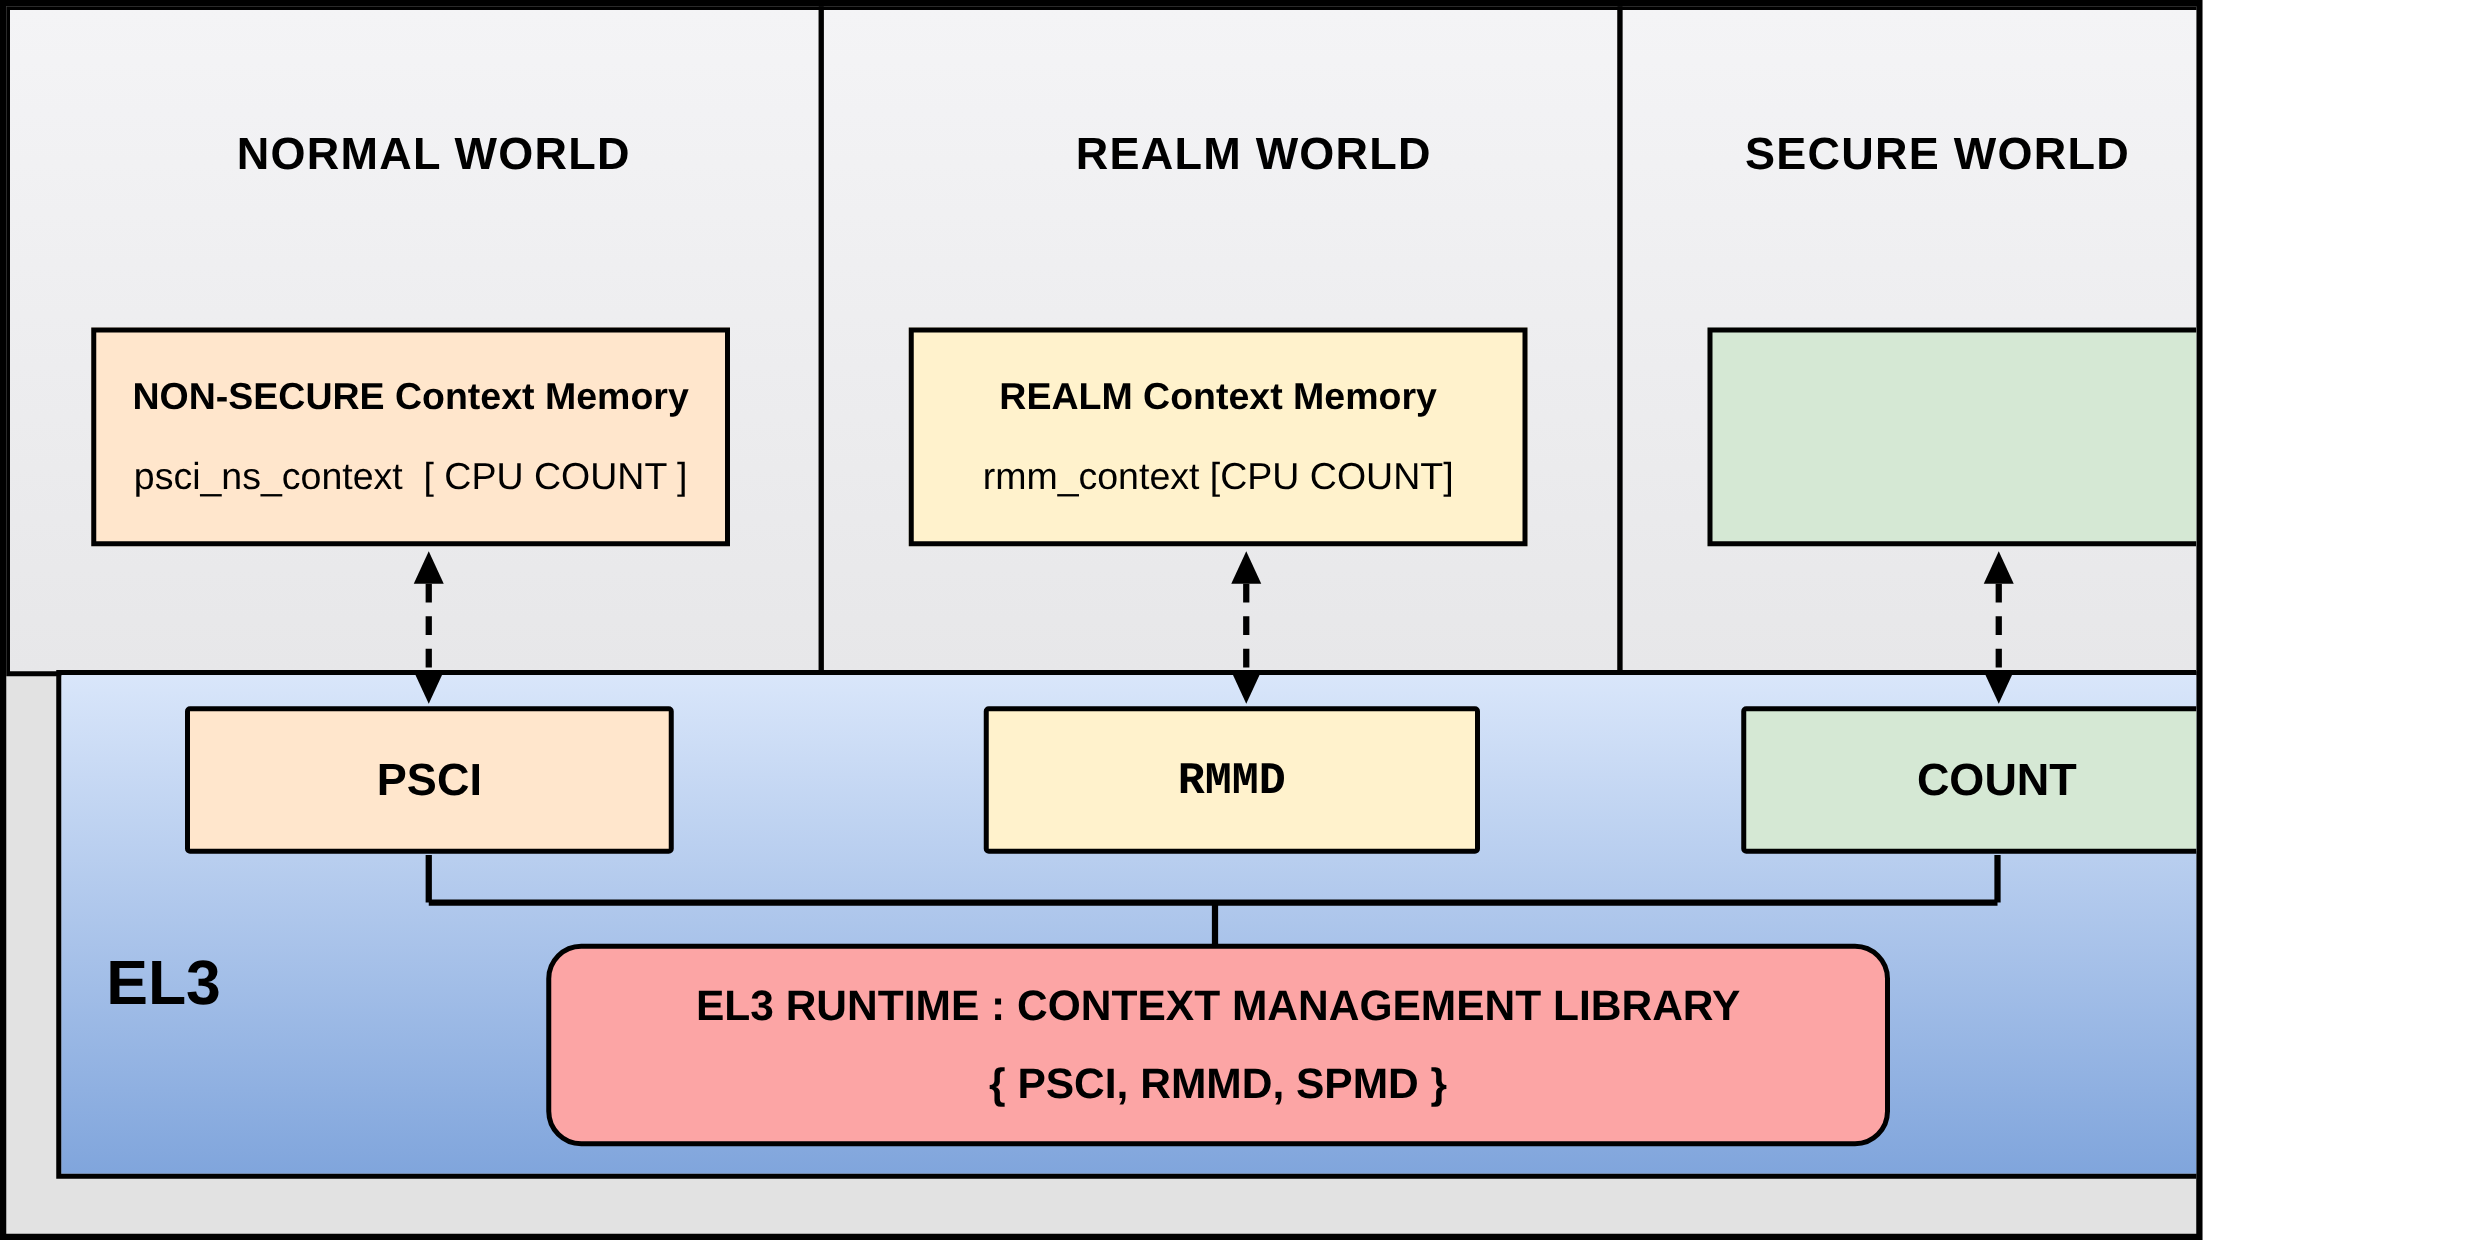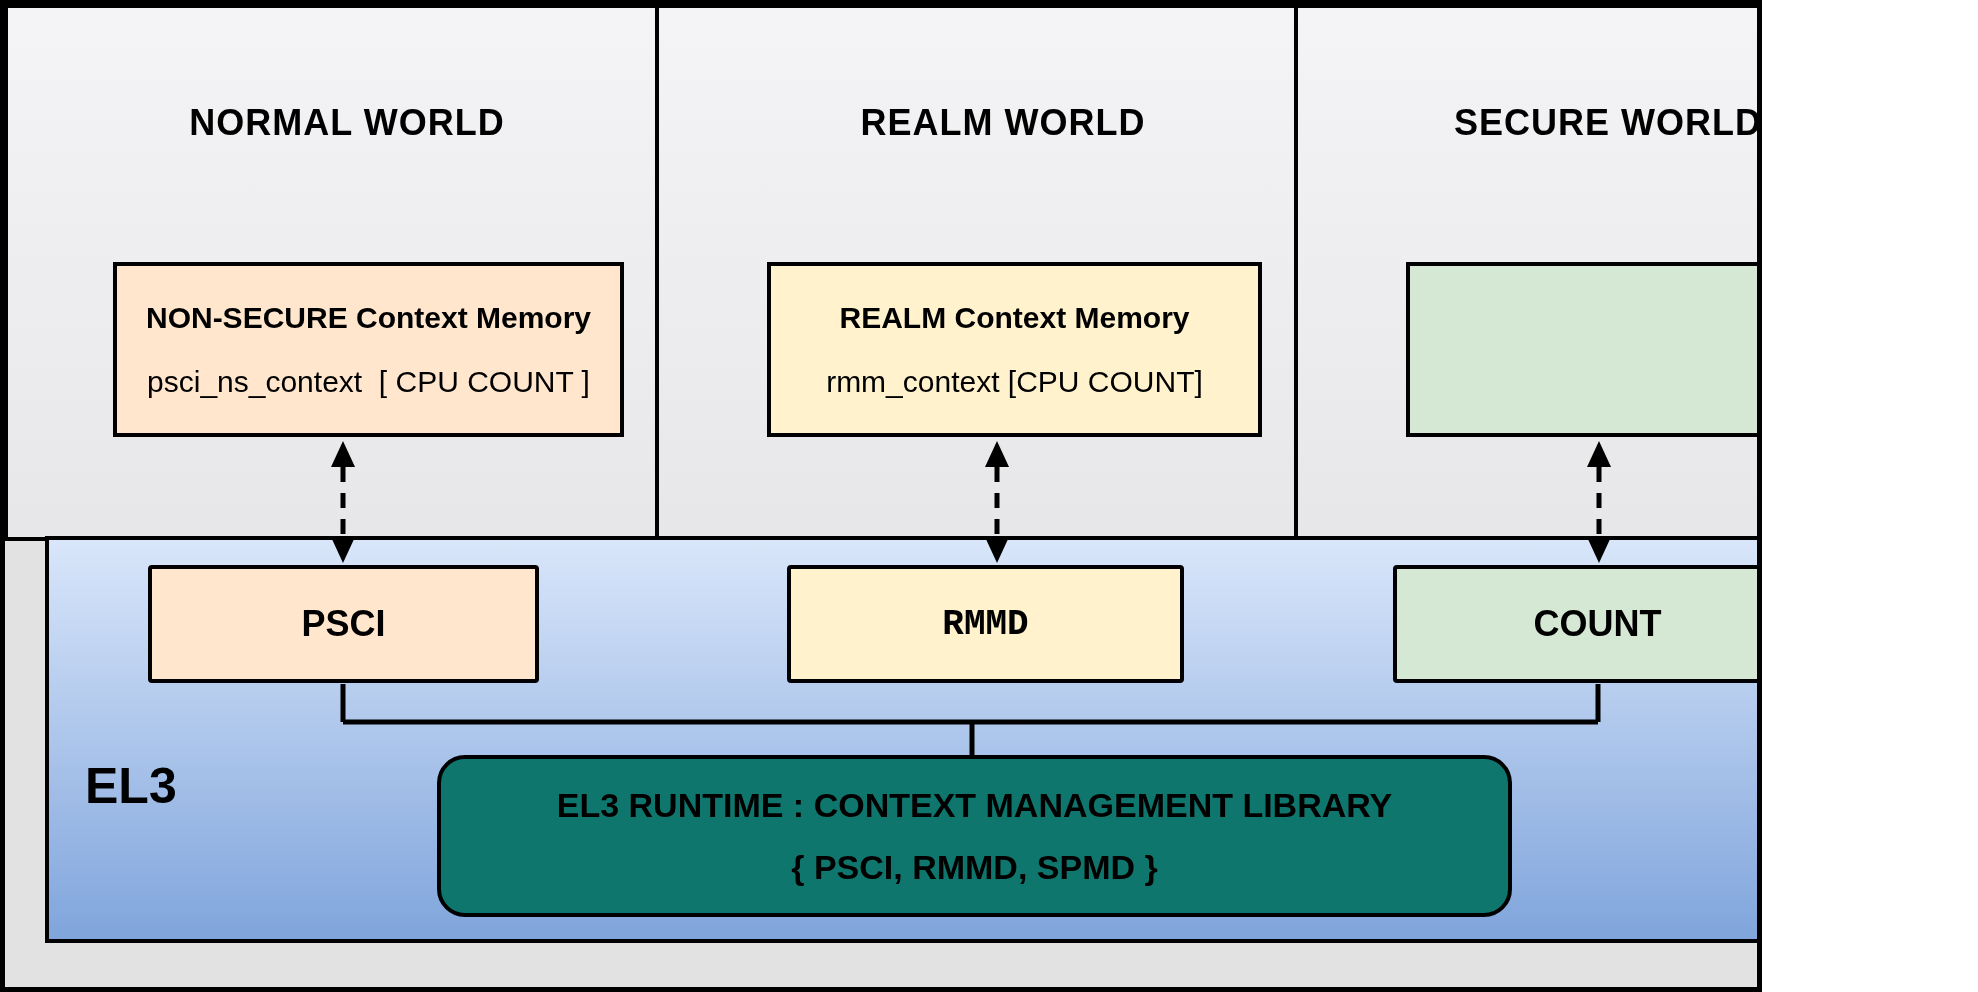--- a/index.html
+++ b/index.html
@@ -25,29 +25,29 @@
   .panel.p3 { left:1289px; width:682px; }
 
   .world-title {
     position:absolute; top:98px; width:500px;
     text-align:center;
     font-size:36px; font-weight:bold; letter-spacing:1px;
     line-height:40px;
   }
   .wt1 { left:92px; }
   .wt2 { left:748px; }
-  .wt3 { left:1353px; }
+  .wt3 { left:1295px; }
 
   
   .mem-box {
     position:absolute; top:257px; height:175px;
     border:4px solid #000;
     display:flex; flex-direction:column;
     align-items:center; justify-content:center;
-    row-gap:32px; text-align:center;margin-left:40px;
+    row-gap:32px; text-align:center;
   }
   .mem1 { left:68px;   width:511px; background:#ffe6cc; }
   .mem2 { left:722px;  width:495px; background:#fff2cc; }
   .mem3 { left:1361px; width:510px; background:#d5e8d4; }
   .mem-title { font-size:30px; font-weight:bold; line-height:32px; }
   .mem-sub   { font-size:30px; line-height:32px; white-space:pre; }
 
   
   .el3-box {
     position:absolute; left:40px; top:531px;
@@ -69,21 +69,21 @@
   }
   .mod1 { left:143px;  width:391px; background:#ffe6cc; }
   .mod2 { left:782px;  width:397px; background:#fff2cc;font-family:Liberation Mono, monospace; }
   .mod3 { left:1388px; width:409px; background:#d5e8d4; }
 
   
   .runtime-box {
     position:absolute; left:432px; top:750px;
     width:1075px; height:162px;
     border:4px solid #000; border-radius:28px;
-    background:#0f766e;
+    background:#fca5a5;
     display:flex; flex-direction:column;
     align-items:center; justify-content:center;
     row-gap:20px; text-align:left;
   }
   .runtime-line { font-size:34px; font-weight:bold; line-height:42px; }
 
   
   svg.overlay {
     position:absolute; left:0; top:0;
     width:1968px; height:982px;

